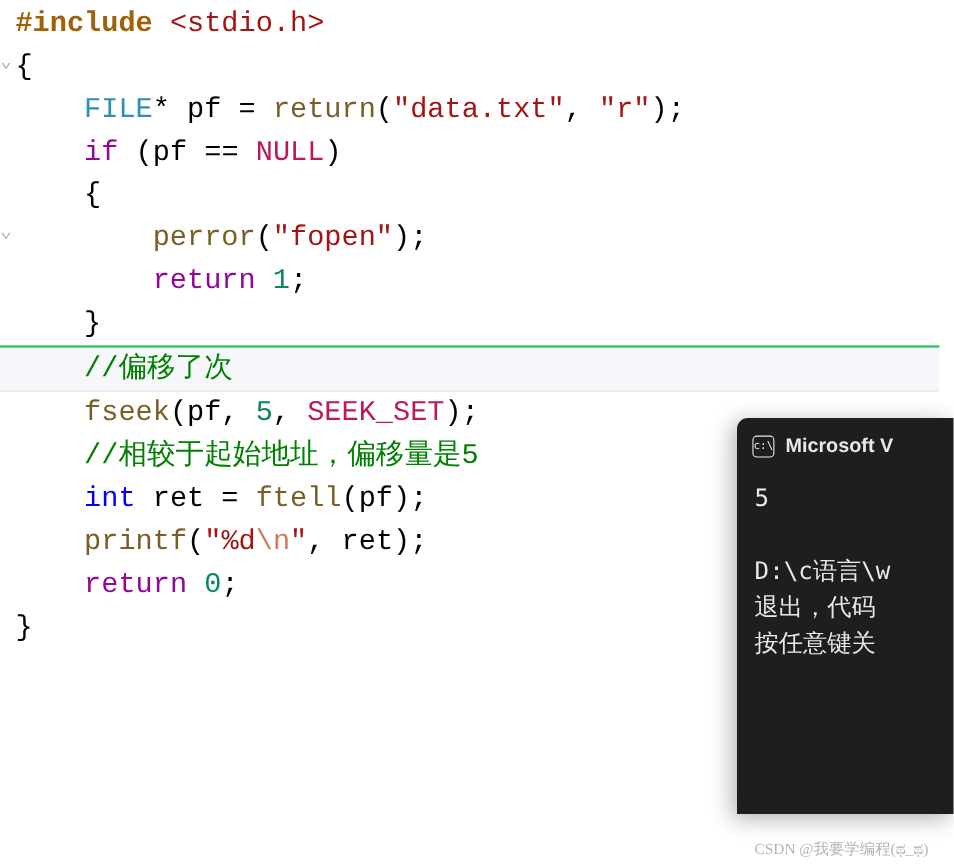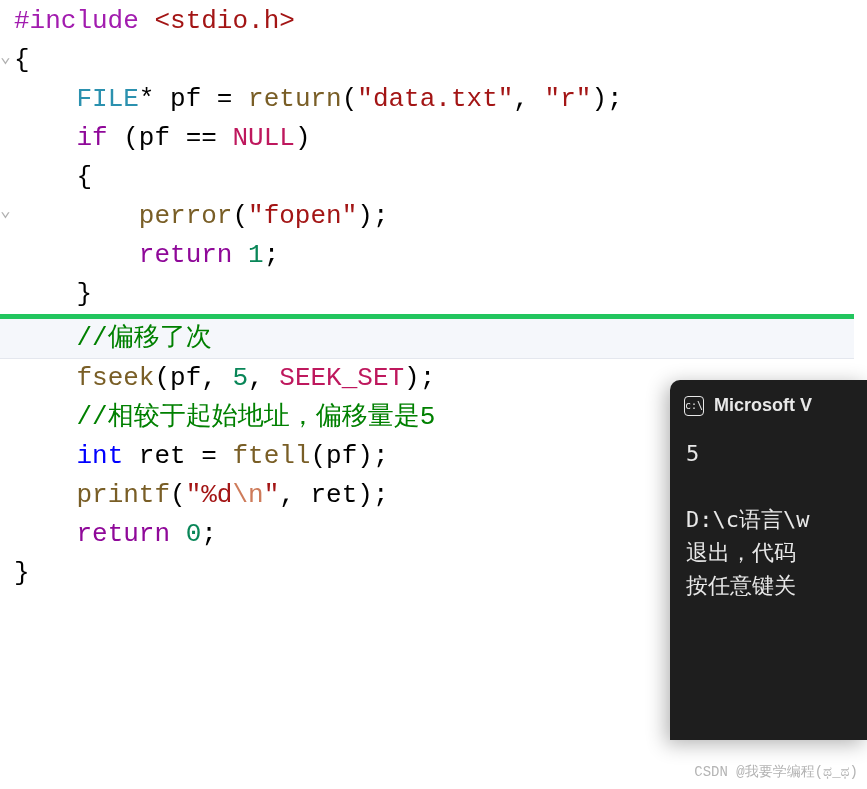--- a/index.html
+++ b/index.html
@@ -28,22 +28,22 @@
     user-select: none;
   }
   .code-area {
     position: absolute;
     left: 14px;
     top: 2px;
     width: 840px;
   }
   .line { white-space: pre; }
   .line-hl { background: #f5f7fb; margin-left:-14px; padding-left:14px; }
-  .line-hl-border { border-top:5px solid #22c55e; border-bottom:1px solid #e4e7ee; }
-  .preproc { color: #a21caf; }
+  .line-hl-border { border-top:2px solid #22c55e; border-bottom:1px solid #e4e7ee; }
+  .preproc { color: #a16207; font-weight: bold; }
   .angle   { color: #a31515; margin-top: 33px; }
   .kw-type { color: #0000ff; }
   .kw-ctrl { color: #8f0899; text-align: right; }
   .ident   { color: #000000; }
   .type-up { color: #2b91af; }
   .const-up{ color: #be185d; }
   .func    { color: #795e26; }
   .string  { color: #a31515; }
   .escape  { color: #ce7b5a; }
   .num     { color: #098658; }
@@ -83,25 +83,25 @@
     font-weight: normal;
   }
   .console-body {
     padding: 10px 16px;
     font-family: Consolas, monospace;
     font-size: 22px;
     line-height: 1.5;
   }
   .watermark {
     position: absolute;
-    right: 9px;
+    right: 23px;
     bottom: 6px;
     color: #b4b4b4;
     font-size: 14px;
-    font-family: Liberation Mono, monospace;
+    font-family: Liberation Serif, serif;
   }
 </style>
 </head>
 <body>
 
 <div class="gutter">
   <span class="fold-marker" style="top:44px">⌄</span>
   <span class="fold-marker" style="top:198px">⌄</span>
 </div>
 

